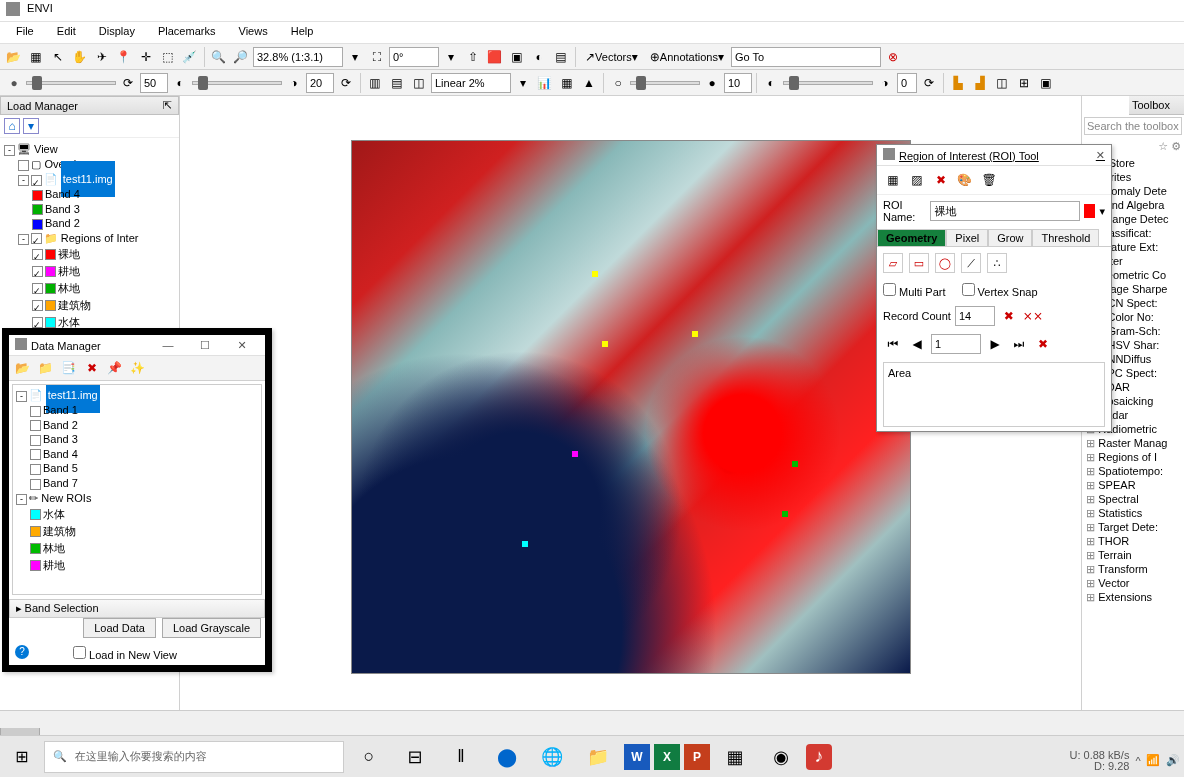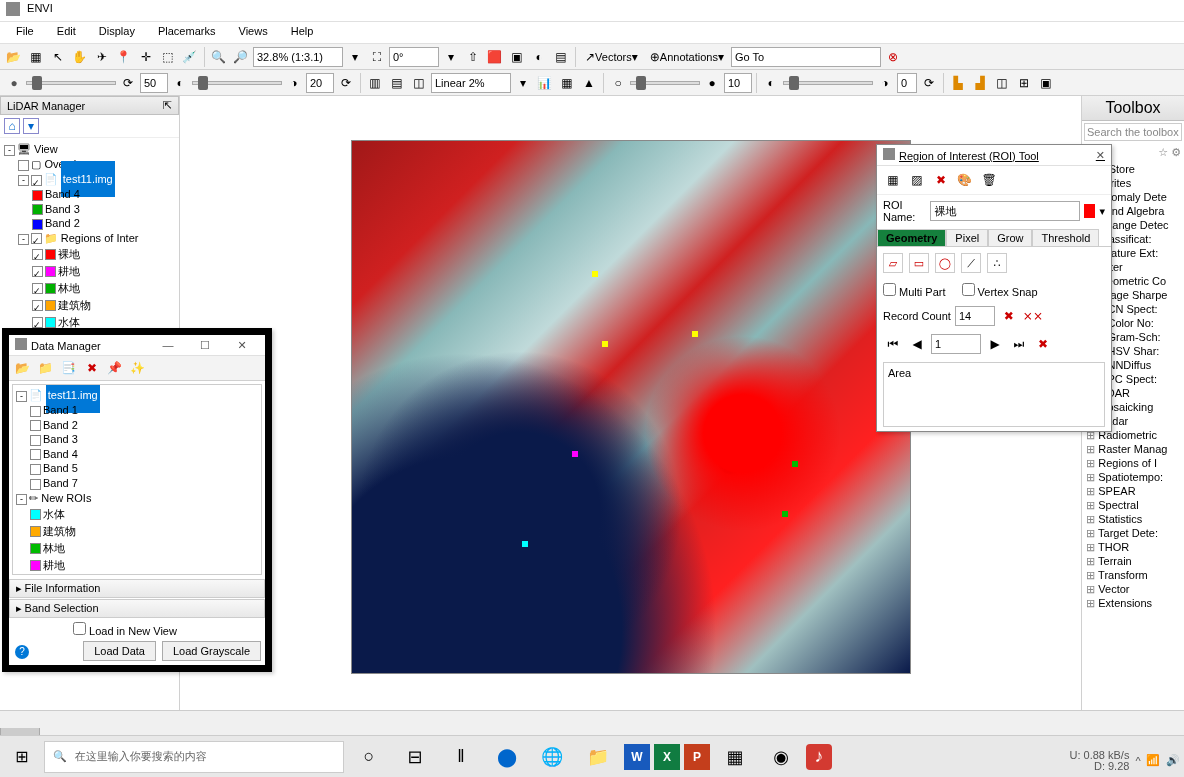--- a/index.html
+++ b/index.html
@@ -25,21 +25,21 @@
 .tree .ck.on::after { content: '✓'; font-size: 9px; line-height: 9px; color: #000; }
 .tree .sw { display: inline-block; width: 11px; height: 11px; margin-right: 2px; vertical-align: middle; border: 1px solid #888; }
 .tree .sel { background: #0078d7; color: #fff; padding: 12px 2px; }
 .tree .ind1 { padding-left: 14px; }
 .tree .ind2 { padding-left: 28px; }
 .center-col { flex: 1; background: #fff; position: relative; display: flex; align-items: flex-start; justify-content: center; padding-top: 44px; }
 .sat-img { width: 560px; height: 534px; border: 1px solid #888; background: linear-gradient(135deg, #a01818 0%, #d02020 15%, #88b8b8 25%, #c0dada 35%, #d02020 45%, #88b8b8 55%, #e02020 65%, #ff2020 75%, #a0c0c0 85%, #0a1a4a 100%); position: relative; overflow: hidden; }
 .sat-img::before { content: ''; position: absolute; inset: 0; background: radial-gradient(circle at 70% 55%, #ff0000 8%, transparent 20%), radial-gradient(circle at 68% 60%, #000 2%, transparent 3%), radial-gradient(circle at 30% 70%, #0a1a4a 15%, transparent 30%), radial-gradient(ellipse at 20% 92%, #0a1a4a 25%, transparent 40%); }
 .sat-img .dot { position: absolute; width: 6px; height: 6px; }
 .right-col { width: 103px; border-left: 1px solid #d0d0d0; background: #fff; display: flex; flex-direction: column; }
-.tbox-hdr { background: linear-gradient(#f0f0f0,#e0e0e0); border-bottom: 1px solid #c0c0c0; text-align: center; padding: 3px; font-size: 16px; }
+.tbox-hdr { background: linear-gradient(#f0f0f0,#e0e0e0); border-bottom: 1px solid #c0c0c0; padding: 3px; font-size: 11px; margin-left: 47px; }
 .tbox-search { border: 1px solid #ccc; margin: 2px; padding: 2px; color: #888; font-size: 11px; white-space: nowrap; overflow: hidden; }
 .tbox-icons { padding: 3px; text-align: right; color: #888; }
 .tbox-list { flex: 1; overflow: hidden; font-size: 11px; line-height: 14px; padding-left: 4px; font-family: "SimSun", monospace; white-space: nowrap; }
 .tbox-list div { overflow: hidden; text-overflow: clip; }
 .tbox-list .fld::before { content: '⊞ '; color: #888; }
 .scroll-area { height: 14px; background: #f0f0f0; border-top: 1px solid #ccc; display: flex; }
 .scroll-area .thumb { width: 40px; height: 12px; background: #ccc; border: 1px solid #aaa; }
 
 .dm-window { position: absolute; left: 2px; top: 328px; width: 270px; height: 344px; background: #fff; border: 7px solid #000000; box-shadow: 2px 2px 4px rgba(0,0,0,0.2); z-index: 5; display: flex; flex-direction: column; }
 .dm-title { background: #fff; padding: 3px 6px; border-bottom: 1px solid #e0e0e0; display: flex; justify-content: space-between; align-items: center; }
@@ -158,21 +158,21 @@
   <span class="tbtn" style="color:#d80">▟</span>
   <span class="tbtn">◫</span>
   <span class="tbtn">⊞</span>
   <span class="tbtn">▣</span>
 </div>
 
 <div class="main">
 
   <div class="left-col">
     <div class="panel-hdr">
-      <span>LiDAR Manager</span>
+      <span>Load Manager</span>
       <span>⇱</span>
     </div>
     <div style="padding:3px 4px;border-bottom:1px solid #eee">
       <span class="tbtn" style="border:1px solid #88c;width:16px;height:16px;color:#06c">⌂</span>
       <span class="tbtn" style="border:1px solid #88c;width:16px;height:16px;color:#06c">▾</span>
     </div>
     <div class="layer-body">
       <ul class="tree">
         <li><span class="tog">-</span>🖥 <span>View</span></li>
         <li class="ind1"><span class="ck"></span>▢ <span>Overview</span></li>
@@ -274,28 +274,27 @@
       <li class="ind1"><span class="ck"></span><span>Band 4</span></li>
       <li class="ind1"><span class="ck"></span><span>Band 5</span></li>
       <li class="ind1"><span class="ck"></span><span>Band 7</span></li>
       <li><span class="tog">-</span>✏ <span>New ROIs</span></li>
       <li class="ind1"><span class="sw" style="background:#0ff"></span><span>水体</span></li>
       <li class="ind1"><span class="sw" style="background:#fa0"></span><span>建筑物</span></li>
       <li class="ind1"><span class="sw" style="background:#0b0"></span><span>林地</span></li>
       <li class="ind1"><span class="sw" style="background:#f0f"></span><span>耕地</span></li>
     </ul>
   </div>
-  <div class="dm-sect">File Information</div>
   <div class="dm-sect">Band Selection</div>
-  <div class="dm-foot">
-    <label class="chk-row"><input type="checkbox" style=""> <span>Load in New View</span></label>
-  </div>
   <div class="dm-foot" style="padding-top:0">
     <button class="btn">Load Data</button>
     <button class="btn">Load Grayscale</button>
+  </div>
+  <div class="dm-foot">
+    <label class="chk-row"><input type="checkbox" style=""> <span>Load in New View</span></label>
   </div>
   <span class="help-icon">?</span>
 </div>
 
 <div class="roi-window">
   <div class="roi-title">
     <span><span style="display:inline-block;width:12px;height:12px;background:#888;margin-right:4px"></span><span>Region of Interest (ROI) Tool</span></span>
     <span style="cursor:pointer;color:#555">✕</span>
   </div>
   <div class="roi-tb">

